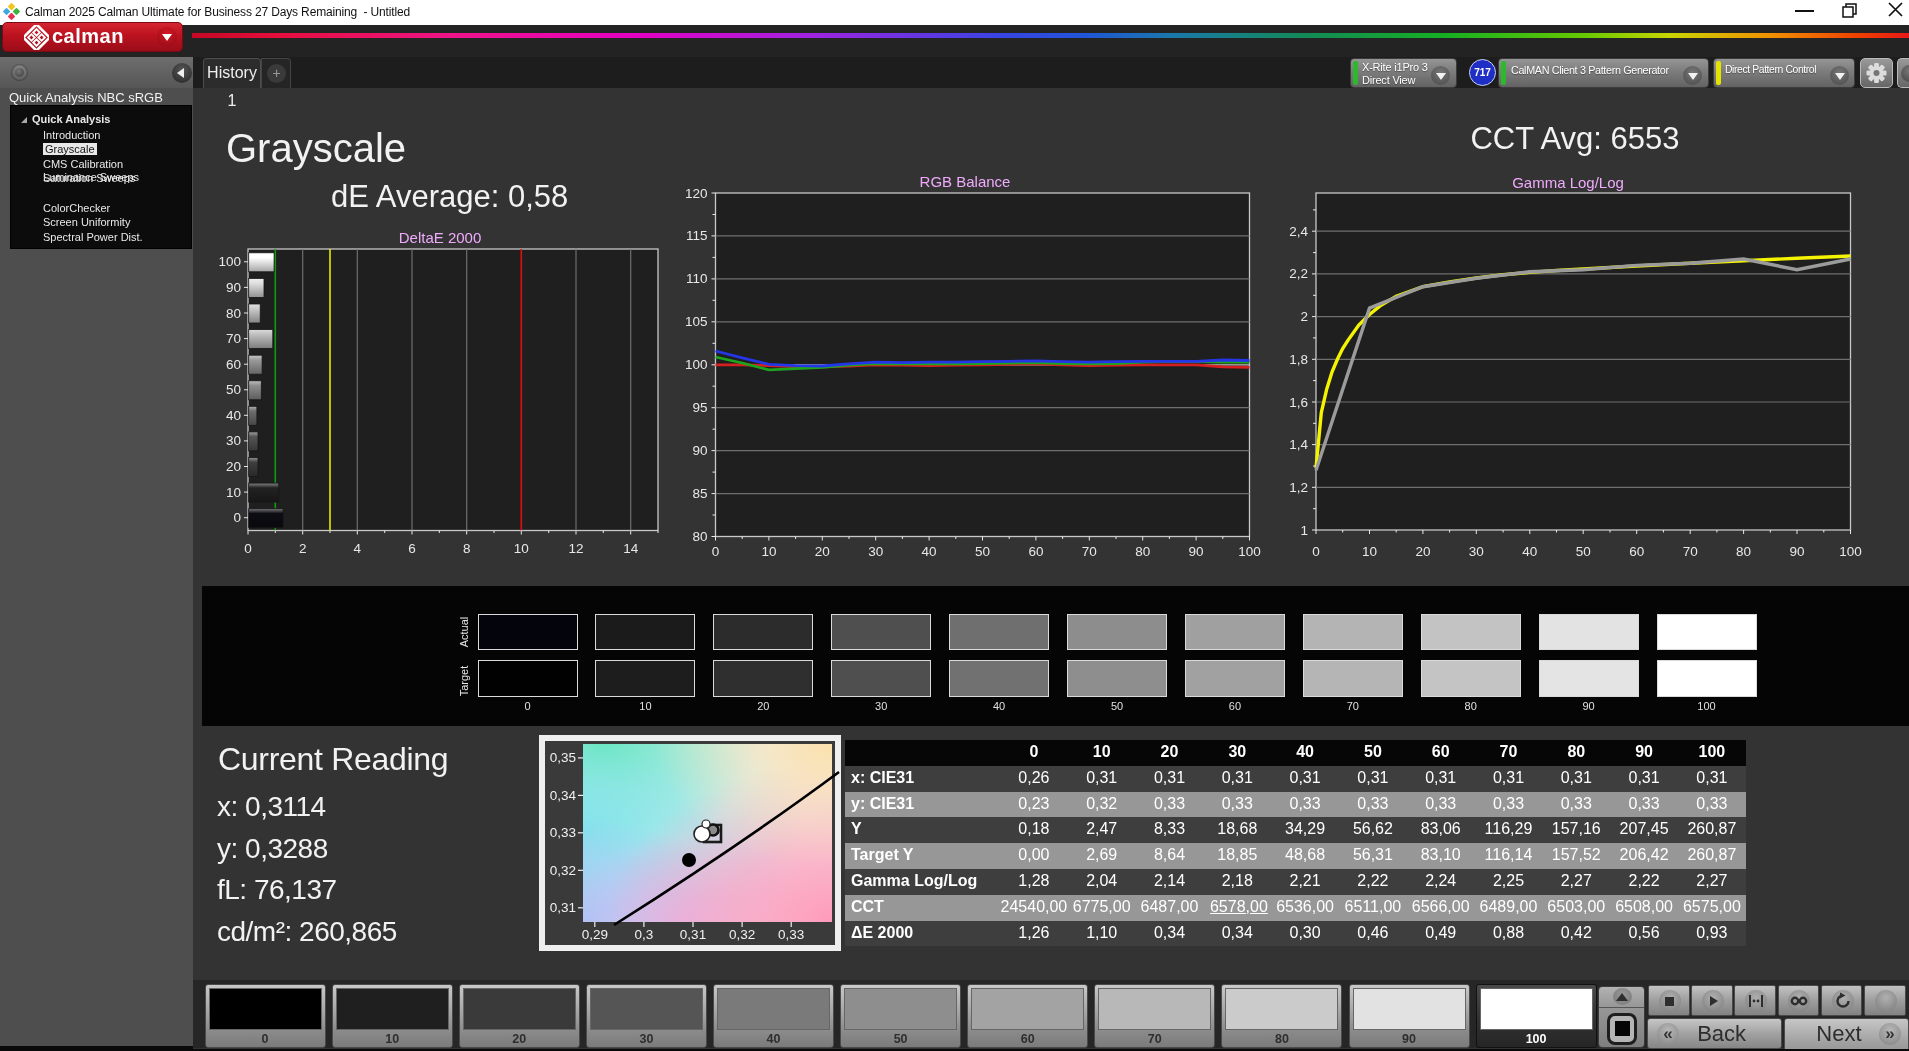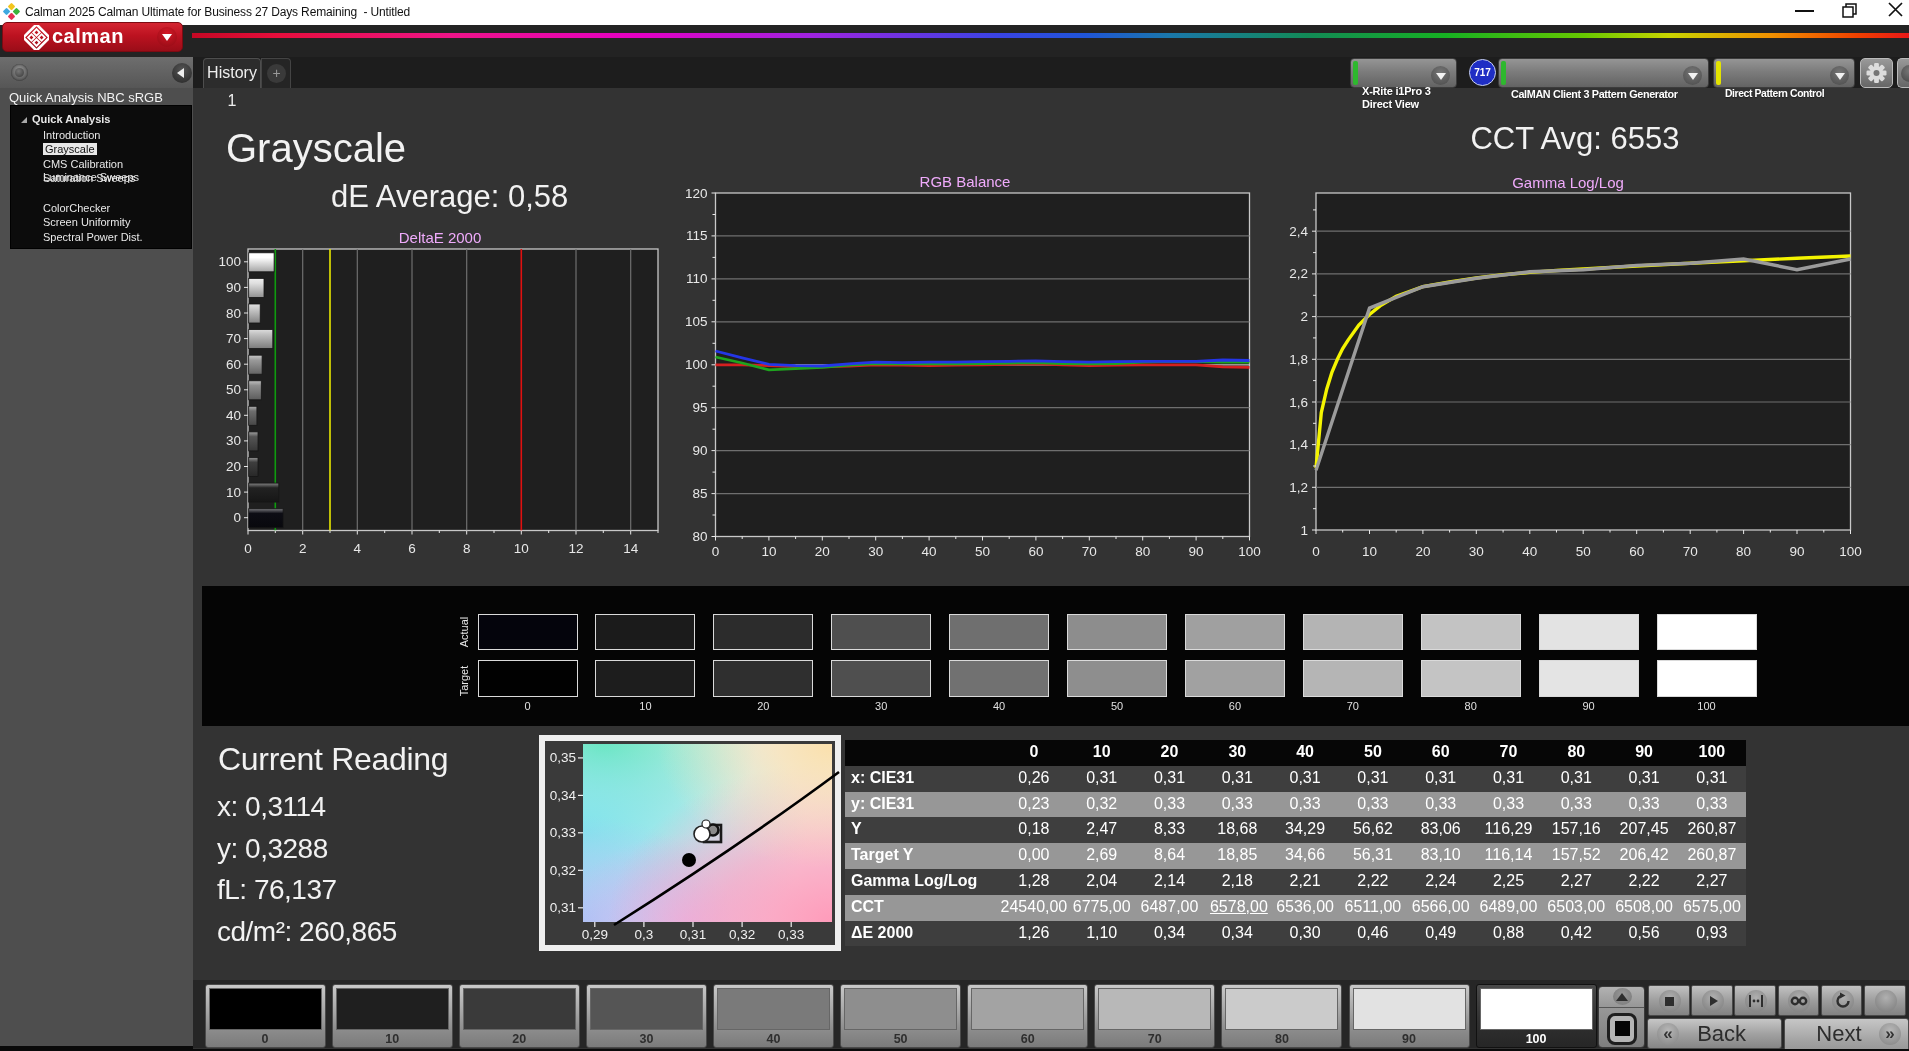--- a/index.html
+++ b/index.html
@@ -26,21 +26,21 @@
 
 #tabstrip { left:193px; top:57px; width:1716px; height:31px; background:#1d1d1d; }
 #tab1 { left:203px; top:58px; width:58px; height:30px; background:#2c2c2c; border:1px solid #4e4e4e; border-bottom:none; border-radius:4px 4px 0 0; color:#eee; font-size:16px; text-align:center; line-height:28px; }
 #tabplus { left:261px; top:58px; width:30px; height:30px; background:#252525; border:1px solid #444; border-bottom:none; border-radius:0 4px 0 0; }
 #tabplus div { position:absolute; left:5px; top:5px; width:19px; height:19px; border-radius:50%; background:#3a3a3a; color:#999; font-size:14px; text-align:center; line-height:18px; }
 
 .ddl { position:absolute; top:58px; height:30px; background:linear-gradient(180deg,#959595 0%,#7c7c7c 45%,#636363 100%); border:1px solid #3c3c3c; border-radius:4px; }
 .stripe { position:absolute; left:2px; top:2px; width:5px; height:24px; border-radius:2px; }
 .ddarrow { position:absolute; width:19px; height:19px; border-radius:50%; background:radial-gradient(circle at 50% 35%,#777,#4a4a4a); top:7px; }
 .ddarrow:after { content:""; position:absolute; left:4.5px; top:7px; border-left:5px solid transparent; border-right:5px solid transparent; border-top:7px solid #f2f2f2; }
-.ddtext { position:absolute; color:#fff; font-weight:bold; font-size:12px; text-shadow:0 1px 1px rgba(0,0,0,.4); white-space:nowrap;margin-top:24px; }
+.ddtext { position:absolute; color:#fff; font-weight:normal; font-size:12px; text-shadow:0 1px 1px rgba(0,0,0,.4); white-space:nowrap; }
 
 .h1 { position:absolute; color:#f2f2f2; font-size:40px; }
 .h2 { position:absolute; color:#f2f2f2; font-size:31px; }
 .ctitle { position:absolute; color:#f0abfc; font-size:15px; }
 
 #band { left:202px; top:586px; width:1707px; height:140px; background:#050505; }
 .sw { position:absolute; border:1.5px solid #dadada; }
 .swlab { position:absolute; color:#e0e0e0; font-size:11px; width:100px; text-align:center; }
 .rot { position:absolute; color:#e8e8e8; font-size:11px; transform:rotate(-90deg); transform-origin:center; }
 
@@ -266,21 +266,21 @@
   <div class="tcell" style="left:697.4px;">157,16</div>
   <div class="tcell" style="left:765.2px;">207,45</div>
   <div class="tcell" style="left:833.0px;">260,87</div>
 </div>
 <div class="trow" style="top:103.2px; background:#979797;">
   <div class="tlabel">Target Y</div>
   <div class="tcell" style="left:155.0px;">0,00</div>
   <div class="tcell" style="left:222.8px;">2,69</div>
   <div class="tcell" style="left:290.6px;">8,64</div>
   <div class="tcell" style="left:358.4px;">18,85</div>
-  <div class="tcell" style="left:426.2px;">34,66</div>
+  <div class="tcell" style="left:426.2px;">48,68</div>
   <div class="tcell" style="left:494.0px;">56,31</div>
   <div class="tcell" style="left:561.8px;">83,10</div>
   <div class="tcell" style="left:629.6px;">116,14</div>
   <div class="tcell" style="left:697.4px;">157,52</div>
   <div class="tcell" style="left:765.2px;">206,42</div>
   <div class="tcell" style="left:833.0px;">260,87</div>
 </div>
 <div class="trow" style="top:129.0px; background:#3e3e3e;">
   <div class="tlabel">Gamma Log/Log</div>
   <div class="tcell" style="left:155.0px;">1,28</div>

